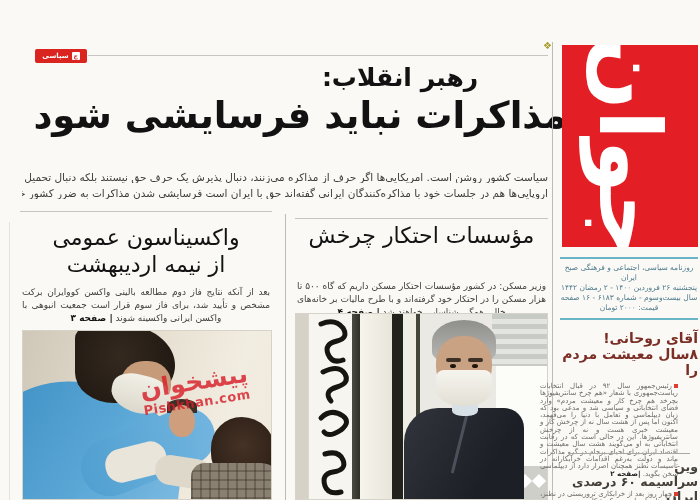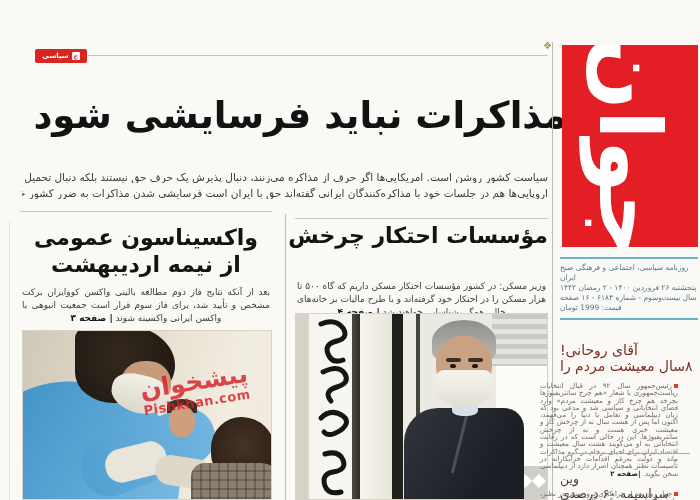--- a/index.html
+++ b/index.html
@@ -17,21 +17,21 @@
        font-size:6px;line-height:8px;text-align:center;font-weight:bold;}
 
   
   .kicker{left:250px;top:64px;width:300px;text-align:center;font-size:25px;line-height:28px;white-space:nowrap;}
   .headline{left:30px;top:94px;width:540px;text-align:center;font-size:37px;line-height:44px;white-space:nowrap;}
   .lead-sum{left:22px;width:526px;font-size:10.5px;color:#3d3d3d;text-align:left;direction:rtl;
             white-space:nowrap;overflow:hidden;}
   .pref{color:#111;font-weight:bold;}
 
   
-  .col-head{text-align:center;font-size:22px;line-height:27px;font-weight:bold;color:#131313;white-space:nowrap;}
+  .col-head{text-align:center;font-size:22px;line-height:27px;font-weight:normal;color:#131313;white-space:nowrap;}
   .col-sum{font-size:9px;line-height:13px;color:#3f3f3f;text-align:justify;text-align-last:center;}
 
   .photo{border:1px solid #d6d3c9;box-sizing:border-box;overflow:hidden;}
 
   
   #vaxphoto{left:22px;top:330px;width:250px;height:170px;
     background:linear-gradient(105deg,#cfc8b8 0%,#e6dfd0 45%,#f2ede1 78%,#efe9db 100%);}
   .vp{position:absolute;}
   .gown{left:-35px;top:52px;width:195px;height:140px;background:linear-gradient(115deg,#3f8fc4,#5aa7d6 55%,#7fbce2);
         border-radius:45% 55% 12% 10%;transform:rotate(7deg);}
@@ -83,42 +83,43 @@
   .suit{left:108px;top:94px;width:120px;height:93px;background:linear-gradient(120deg,#32353d,#1c1f25 70%);
         border-radius:34px 20px 0 0;}
   .lapel{left:162px;top:100px;width:3px;height:60px;background:#4b505a;transform:rotate(14deg);}
 
   
   .logo{left:562px;top:45px;width:136px;height:202px;background:#e41e25;overflow:hidden;}
   .logo span{position:absolute;left:50%;top:50%;transform:translate(-50%,-50%) rotate(90deg);
       color:#fff;font-size:86px;font-weight:bold;white-space:nowrap;}
   .ornament{left:543px;top:40px;color:#a89c28;font-size:10px;}
   .pubinfo{left:560px;top:257px;width:138px;border-top:2px solid #69b4c6;border-bottom:2px solid #69b4c6;
-      padding:4px 0 5px 0;text-align:left;color:#4d7b8c;font-size:7.5px;line-height:10px;}
-  .sb-head{left:560px;width:138px;text-align:left;font-weight:normal;margin-top:12px;}
+      padding:4px 0 5px 0;text-align:center;color:#4d7b8c;font-size:7.5px;line-height:10px;}
+  .sb-head{left:560px;width:138px;text-align:right;font-weight:bold;}
   .rou-head{top:330px;font-size:14px;line-height:16px;color:#7a2e26;}
   .sb-body{left:540px;width:138px;font-size:7px;line-height:7.3px;color:#6e6a64;text-align:justify;margin:0;}
   .sb-body .pref{font-size:7px;color:#222;}
   .bullet{display:inline-block;width:4px;height:4px;background:#e03c31;margin-left:2px;}
   .sb-div{left:568px;top:453px;width:122px;height:1px;background:#a9a8a2;}
   .vie-head{top:459px;font-size:12.5px;line-height:15px;color:#453f38;}
 
   .edge{left:9px;top:222px;width:1px;height:278px;background:#e6e3da;}
 </style>
 </head>
 <body>
 
 <div id="stage">
 
   <div class="abs tag">
     <span class="mini">ج</span>
     <span>سیاسی</span>
   </div>
   <div class="abs rule" style="left:88px;top:55px;width:460px;"></div>
 
+  <div class="abs hl kicker">رهبر انقلاب:</div>
   <div class="abs hl headline">مذاکرات نباید فرسایشی شود</div>
   <div class="abs lead-sum" style="top:171px;">
     <span>سیاست کشور روشن است. امریکایی‌ها اگر حرف از مذاکره می‌زنند، دنبال پذیرش یک حرف حق نیستند بلکه دنبال تحمیل یک باطل هستند.</span>
   </div>
   <div class="abs lead-sum" style="top:187px;">
     <span>اروپایی‌ها هم در جلسات خود با مذاکره‌کنندگان ایرانی گفته‌اند حق با ایران است فرسایشی شدن مذاکرات به ضرر کشور خواهد بود</span> 
   </div>
 
   <div class="abs rule" style="left:20px;top:211px;width:252px;"></div>
   <div class="abs rule" style="left:295px;top:218px;width:253px;"></div>
@@ -196,21 +197,21 @@
 
   <div class="abs ornament">❖</div>
   <div class="abs logo">
     <span>جوان</span>
   </div>
 
   <div class="abs pubinfo">
     <div>روزنامه سیاسی، اجتماعی و فرهنگی صبح ایران</div>
     <div>پنجشنبه ۲۶ فروردین ۱۴۰۰ - ۲ رمضان ۱۴۴۲</div>
     <div>سال بیست‌وسوم - شماره ۶۱۸۳ - ۱۶ صفحه</div>
-    <div>قیمت: 1999 تومان</div>
+    <div>قیمت: ۲۰۰۰ تومان</div>
   </div>
 
   <div class="abs sb-head rou-head">
     <div>آقای روحانی!</div>
     <div>۸سال معیشت مردم را</div>
   </div>
   <p class="abs sb-body" style="top:383px;">
     <span class="bullet"></span><span>رئیس‌جمهور سال ۹۲ در قبال انتخابات ریاست‌جمهوری با شعار «هم چرخ سانتریفیوژها بچرخد هم چرخ کار و معیشت مردم» وارد فضای انتخاباتی و سیاسی شد و مدعی بود که زبان دیپلماسی و تعامل با دنیا را می‌فهمد، اکنون اما پس از هشت سال نه از چرخش کار و معیشت خبری هست و نه از چرخش سانتریفیوژها. این در حالی است که در رقابت انتخاباتی به او می‌گویند هشت سال معیشت و اقتصاد ایران برای احیای برجام در گرو مذاکرات ماند و دولت به‌رغم اقدامات خرابکارانه در تأسیسات نطنز همچنان اصرار دارد از دیپلماسی سخن بگوید.</span> <span class="pref">|صفحه ۲</span>
   </p>
 

